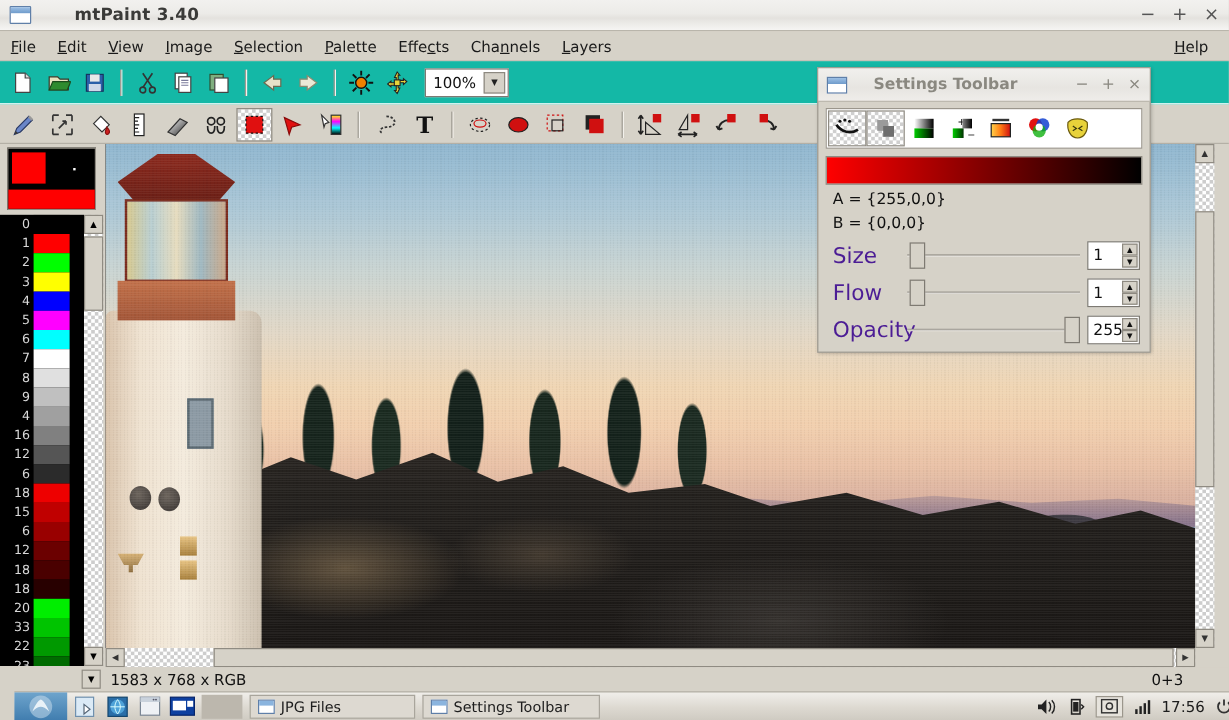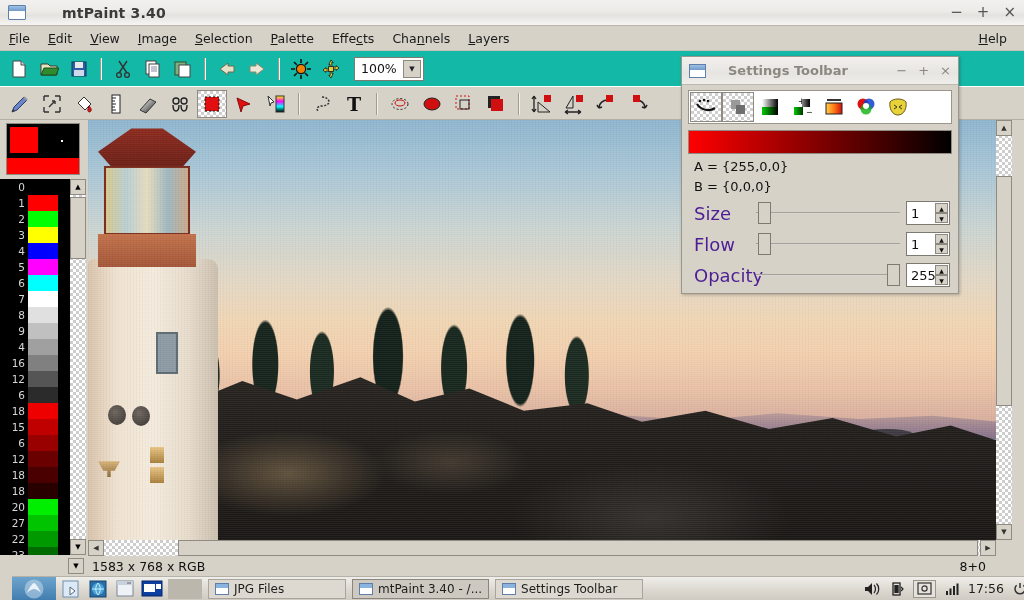--- a/index.html
+++ b/index.html
@@ -670,21 +670,21 @@
       </div>
       <div class="palrow">
         <div class="num">18</div>
         <div class="sw" style="background: rgb(40, 0, 0);"></div>
       </div>
       <div class="palrow">
         <div class="num">20</div>
         <div class="sw" style="background: rgb(0, 238, 0);"></div>
       </div>
       <div class="palrow">
-        <div class="num">27</div>
+        <div class="num">33</div>
         <div class="sw" style="background: rgb(0, 196, 0);"></div>
       </div>
       <div class="palrow">
         <div class="num">22</div>
         <div class="sw" style="background: rgb(0, 153, 0);"></div>
       </div>
       <div class="palrow">
         <div class="num">23</div>
         <div class="sw" style="background: rgb(0, 107, 0);"></div>
       </div>
@@ -728,21 +728,21 @@
 </div>
 <div id="hscroll">
   <div class="sbbtn" style="left:0;top:0;width:16px;height:16px">◀</div>
   <div class="sbthumb" style="left:90px;top:0;width:800px;height:16px"></div>
   <div class="sbbtn" style="right:0;top:0;width:16px;height:16px">▶</div>
 </div>
 
 <div id="statusbar">
   <div class="sbdrop">▼</div>
   <div class="imginfo">1583 x 768 x RGB</div>
-  <div class="coords">8+0</div>
+  <div class="coords">0+3</div>
 </div>
 
 <div id="settingswin">
   <div class="stitle">
     <div class="wicon"></div>
     <div class="t">Settings Toolbar</div>
     <div class="b">
       <span>−</span>
       <span>+</span>
       <span>×</span>
@@ -905,24 +905,20 @@
         <rect x="3" y="4" width="11" height="8" fill="#fff"></rect>
         <rect x="15" y="4" width="5" height="5" fill="#fff"></rect>
       </svg>
   </div>
   <div class="qlbtn" style="width:34px;background:#bcb7ad;height:20px;margin-left:4px;"></div>
 
   <div class="tbwin" style="min-width:138px">
     <span class="ticon"></span>
     <span>JPG Files</span>
   </div>
-  <div class="tbwin" style="min-width:136px;border:1px solid #8a867d;background:#cdc9c0">
-    <span class="ticon"></span>
-    <span>mtPaint 3.40 - /...</span>
-  </div>
   <div class="tbwin" style="min-width:148px">
     <span class="ticon"></span>
     <span>Settings Toolbar</span>
   </div>
 
   <div id="tray">
     <span>
       <svg width="18" height="16" viewBox="0 0 18 16">
           <path d="M2 6h3l4-4v12l-4-4H2z" fill="#222"></path>
           <path d="M11 4c2 2 2 6 0 8M13.5 2.5c3 3 3 8 0 11" fill="none" stroke="#222" stroke-width="1.2"></path>

